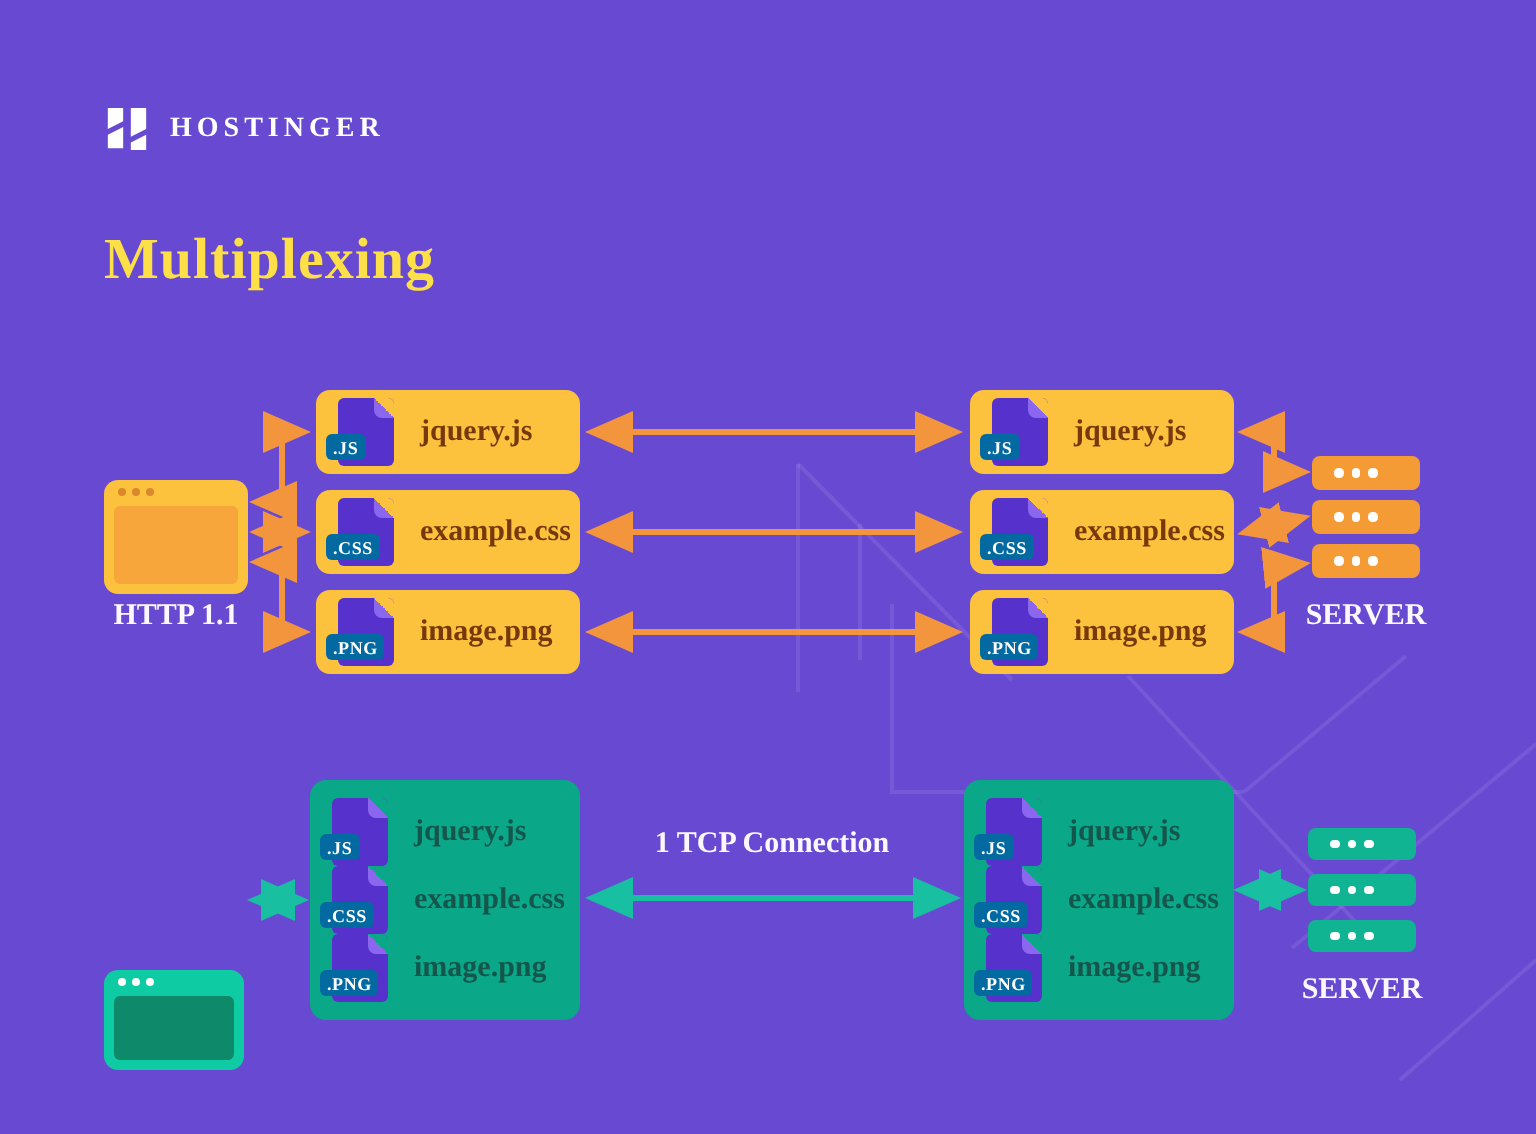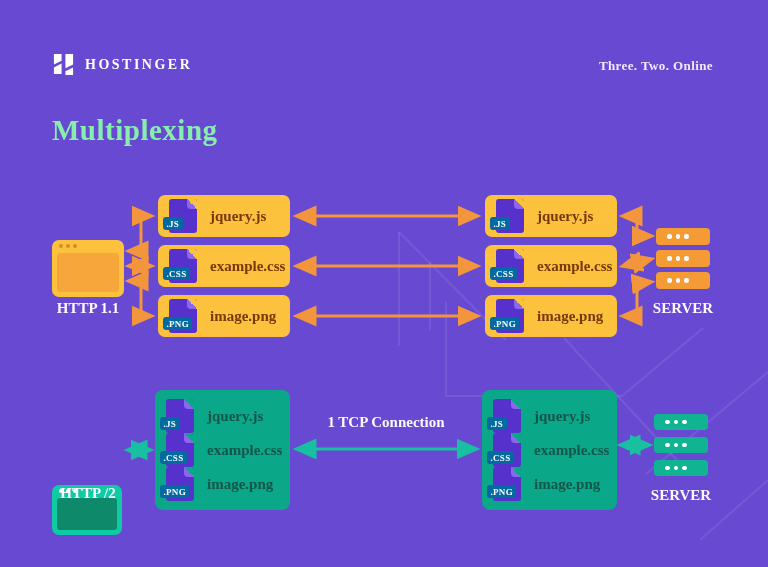--- a/index.html
+++ b/index.html
@@ -10,21 +10,21 @@
   }
   svg.layer { position:absolute; left:0; top:0; width:768px; height:567px; }
   #pattern { z-index:0; }
   #arrows  { z-index:1; }
   .abs { position:absolute; z-index:2; }
 
   
   .brand { left:52px; top:53px; display:flex; align-items:center; gap:10px; }
   .brand-name { color:#FFFFFF; font-size:14px; font-weight:bold; letter-spacing:2.5px; }
   .tagline { right:55px; top:58px; color:#F1EBFF; font-size:13px; font-weight:bold; letter-spacing:0.4px; }
-  .title { left:52px; top:114px; color:#86efac; font-size:29px; font-weight:bold; letter-spacing:0.5px; }
+  .title { left:52px; top:114px; color:#fde047; font-size:29px; font-weight:bold; letter-spacing:0.5px; }
 
   .conn-label { color:#FBF8FF; font-size:15px; font-weight:bold; text-align:center; }
   .node-label { color:#FBF8FF; font-size:15px; font-weight:bold; text-align:center; }
 
   
   .fbox {
     width:132px; height:42px; background:#FCC23D; border-radius:7px;
     display:flex; align-items:center; gap:13px; padding-left:11px; box-sizing:border-box;
     --boxbg:#FCC23D;
   }
@@ -118,21 +118,20 @@
     <svg width="23" height="23" viewBox="0 0 24 24">
       <g fill="#FFFFFF">
         <path d="M2 1 h8 v7 l-8 4 z"></path>
         <path d="M2 15 l8 -4 v11 h-8 z"></path>
         <path d="M14 1 h8 v11 l-8 4 z"></path>
         <path d="M14 19 l8 -4 v8 h-8 z"></path>
       </g>
     </svg>
     <span class="brand-name">HOSTINGER</span>
   </div>
-  <div class="abs tagline">Three. Two. Online</div>
 
   <div class="abs title">Multiplexing</div>
 
 
   <div class="abs browser yellow" style="left:52px; top:240px; width:72px; height:57px;">
     <span class="dots">
         <i></i>
         <i></i>
         <i></i>
       </span>
@@ -198,21 +197,20 @@
   <div class="abs conn-label" style="left:286px; top:414px; width:200px;">1 TCP Connection</div>
 
   <div class="abs browser green" style="left:52px; top:428px; width:70px; height:50px;">
     <span class="dots">
         <i></i>
         <i></i>
         <i></i>
       </span>
     <div class="content"></div>
   </div>
-  <div class="abs node-label" style="left:38px; top:485px; width:100px;">HTTP /2</div>
 
   <div class="abs gbox" style="left:155px; top:390px;">
     <div class="frow">
       <span class="doc">
           <span class="badge">.JS</span>
         </span>
       <span class="fname">jquery.js</span>
     </div>
     <div class="frow">
       <span class="doc">

